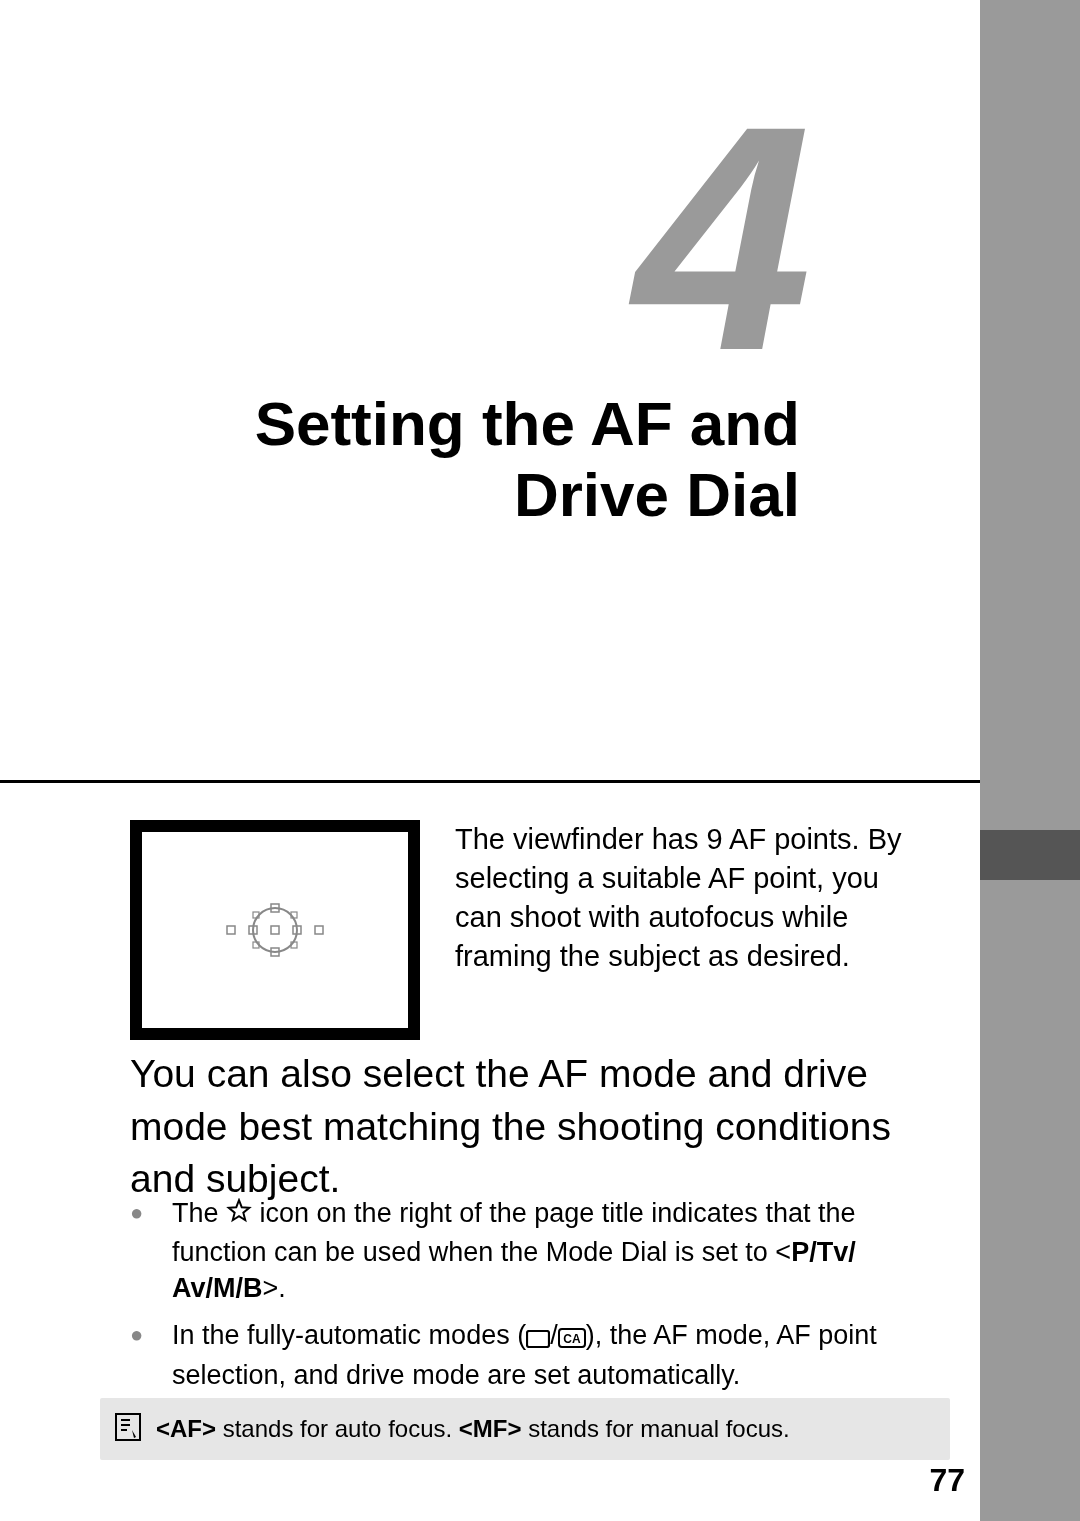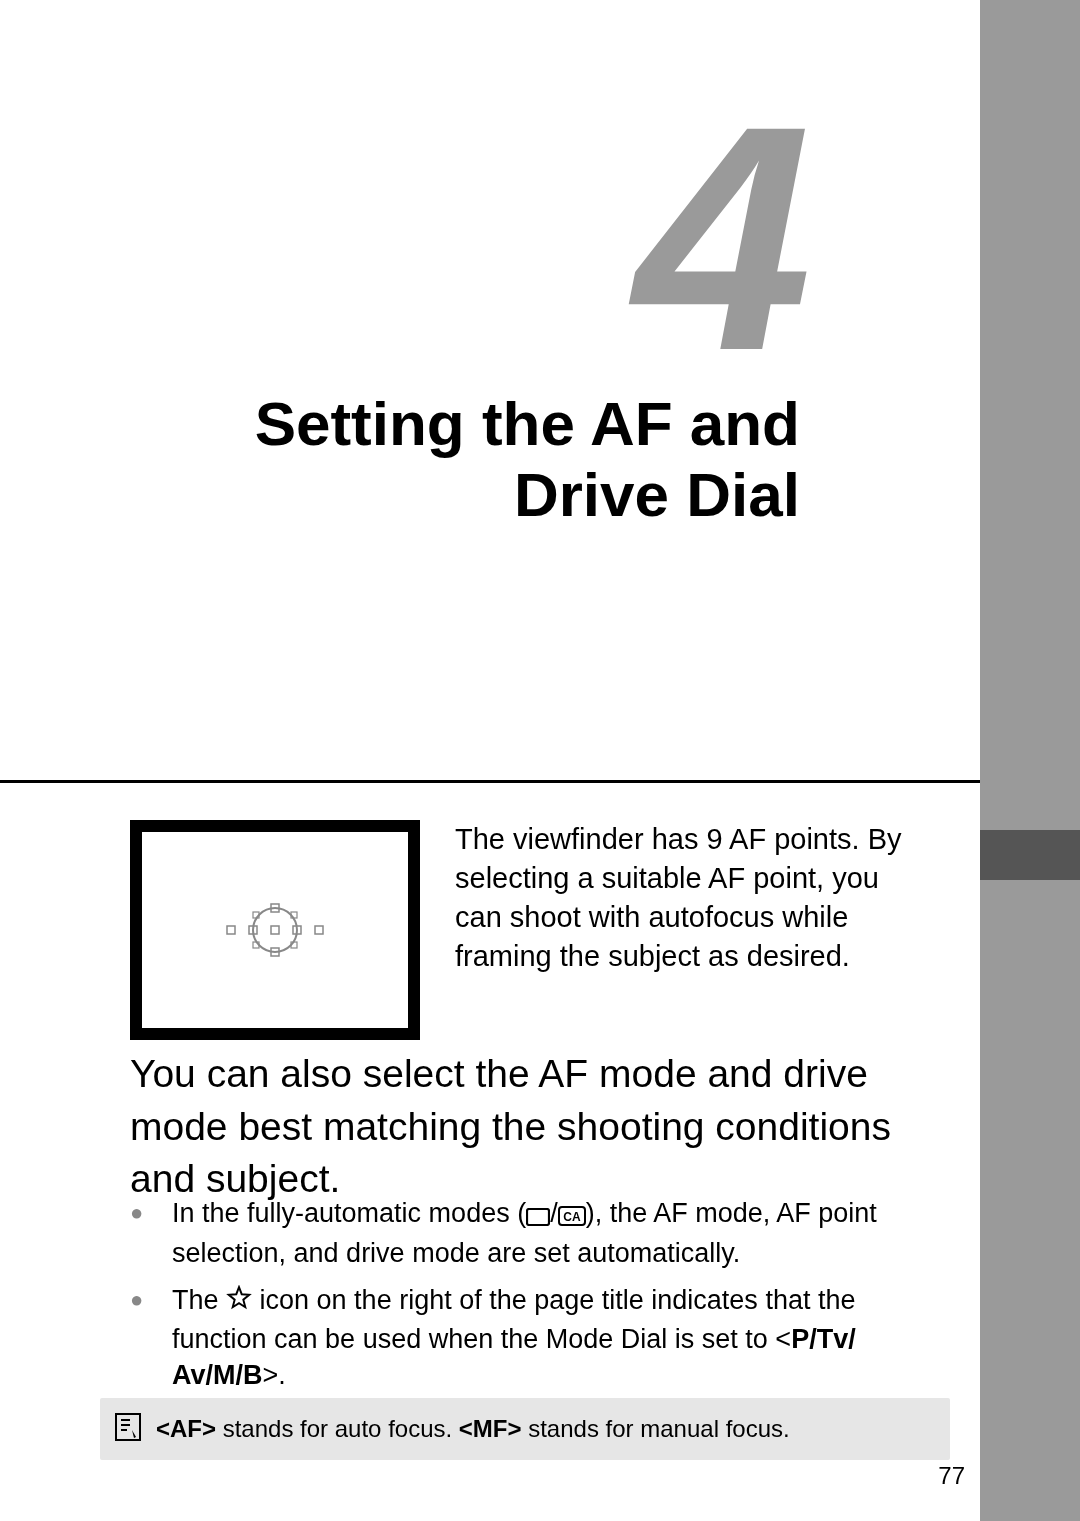--- a/index.html
+++ b/index.html
@@ -18,21 +18,21 @@
   .intro-text { font-size: 29px; line-height: 1.35; }
   .p2 { position: absolute; left: 130px; top: 1048px; width: 800px; font-size: 39px; line-height: 1.35; }
   .bullets { position: absolute; left: 130px; top: 1195px; width: 800px; list-style: none; }
   .bullets li { position: relative; padding-left: 42px; font-size: 27px; line-height: 1.35; margin-bottom: 10px; }
   .bullets li::before { content: "●"; position: absolute; left: 0; top: 3px; color: #888; font-size: 22px; }
   .mode-seq { font-weight: 700; }
   .footnote { position: absolute; left: 100px; top: 1388px; width: 850px; background: #e6e6e6; padding: 14px 14px; display: flex; align-items: center; gap: 14px; border-radius: 2px; margin-top: 10px; }
   .note-icon { flex: 0 0 28px; }
   .footnote-text { font-size: 24px; }
   .footnote-text b { font-weight: 700; }
-  .page-number { position: absolute; right: 115px; top: 1462px; font-size: 24px; }
+  .page-number { position: absolute; right: 115px; top: 1462px; font-size: 32px; font-weight: bold; }
   .star { display: inline-block; font-size: 28px; vertical-align: -2px; }
   .inline-icon { display: inline-block; vertical-align: -4px; }
 </style>
 </head>
 <body>
 
 <div class="page">
   <div class="side-tab"></div>
   <div class="side-tab-dark"></div>
 
@@ -65,35 +65,35 @@
         </svg>
       </div>
     </div>
     <div class="intro-text">The viewfinder has 9 AF points. By selecting a suitable AF point, you can shoot with autofocus while framing the subject as desired.</div>
   </div>
 
   <div class="p2">You can also select the AF mode and drive mode best matching the shooting conditions and subject.</div>
 
   <ul class="bullets">
     <li>
-      <span>In the fully-automatic modes (</span><span class="inline-icon"><svg width="24" height="18" viewBox="0 0 24 18">
-            <rect x="1" y="1" width="22" height="16" rx="2" fill="none" stroke="#000" stroke-width="2.2"></rect>
-          </svg></span><span>/</span><span class="inline-icon"><svg width="28" height="20" viewBox="0 0 28 20">
-            <rect x="1" y="1" width="26" height="18" rx="3" fill="none" stroke="#000" stroke-width="2"></rect>
-            <text x="14" y="15" text-anchor="middle" font-size="12" font-family="Arial" font-weight="700">CA</text>
-          </svg></span><span>), the AF mode, AF point selection, and drive mode are set automatically.</span>
-    </li>
-    <li>
       <span>The </span>
       <span class="star">
         <svg width="26" height="26" viewBox="0 0 24 24">
             <path d="M12 2 L14.5 8.5 L21.5 9 L16 13.5 L17.8 20.5 L12 16.8 L6.2 20.5 L8 13.5 L2.5 9 L9.5 8.5 Z" fill="none" stroke="#000" stroke-width="1.8"></path>
           </svg>
       </span>
       <span> icon on the right of the page title indicates that the function can be used when the Mode Dial is set to &lt;</span><span class="mode-seq">P/Tv/ Av/M/B</span><span>&gt;.</span>
+    </li>
+    <li>
+      <span>In the fully-automatic modes (</span><span class="inline-icon"><svg width="24" height="18" viewBox="0 0 24 18">
+            <rect x="1" y="1" width="22" height="16" rx="2" fill="none" stroke="#000" stroke-width="2.2"></rect>
+          </svg></span><span>/</span><span class="inline-icon"><svg width="28" height="20" viewBox="0 0 28 20">
+            <rect x="1" y="1" width="26" height="18" rx="3" fill="none" stroke="#000" stroke-width="2"></rect>
+            <text x="14" y="15" text-anchor="middle" font-size="12" font-family="Arial" font-weight="700">CA</text>
+          </svg></span><span>), the AF mode, AF point selection, and drive mode are set automatically.</span>
     </li>
   </ul>
 
   <div class="footnote">
     <span class="note-icon">
       <svg width="28" height="30" viewBox="0 0 28 30">
           <rect x="2" y="2" width="24" height="26" fill="none" stroke="#000" stroke-width="2"></rect>
           <line x1="7" y1="8" x2="16" y2="8" stroke="#000" stroke-width="2"></line>
           <line x1="7" y1="13" x2="16" y2="13" stroke="#000" stroke-width="2"></line>
           <line x1="7" y1="18" x2="13" y2="18" stroke="#000" stroke-width="2"></line>

